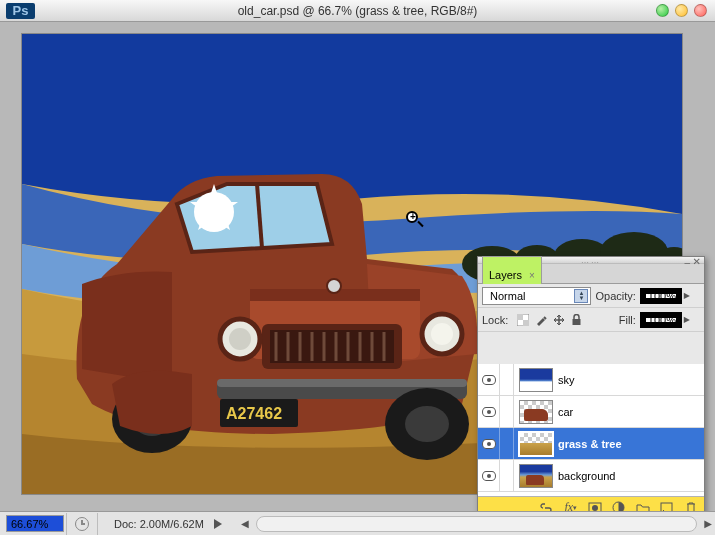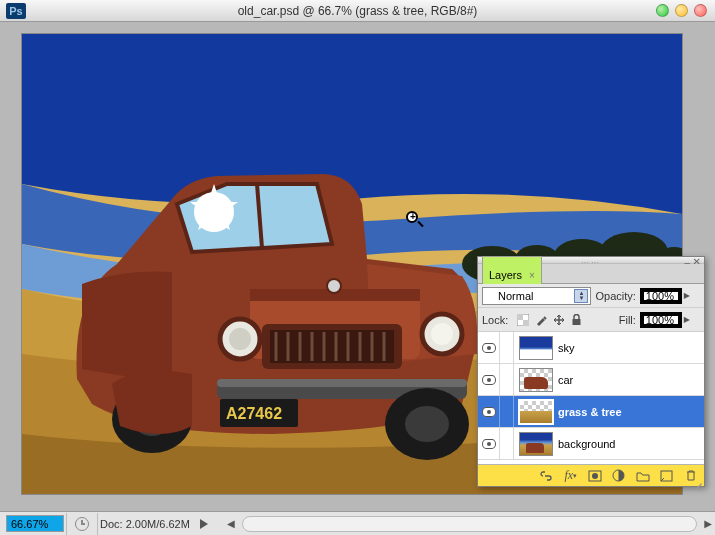--- a/index.html
+++ b/index.html
@@ -1,65 +1,65 @@
 <!DOCTYPE html>
 <html><head>
 <meta charset="utf-8">
 <style>
 * { box-sizing: border-box; margin: 0; padding: 0; font-family: "Lucida Grande", Arial, sans-serif; }
 body { background: #fff; width: 715px; height: 535px; overflow: hidden; position: relative; }
 
 .titlebar { height: 22px; background: linear-gradient(#f7f7f7,#d8d8d8); border-bottom: 1px solid #999; display: flex; align-items: center; position: relative; }
-.titlebar .app-icon { width: 20px; height: 16px; margin-left: 6px; background: #0a3d6e; border-radius: 2px; display: flex; align-items: center; justify-content: center; color: #9ec5e6; font-size: 11px; font-weight: bold; }
+.titlebar .app-icon { width: 29px; height: 16px; margin-left: 6px; background: #0a3d6e; border-radius: 2px; display: flex; align-items: center; justify-content: center; color: #9ec5e6; font-size: 13px; font-weight: bold; }
 .titlebar .title { position: absolute; left: 0; right: 0; text-align: center; font-size: 12px; color: #333; pointer-events: none; }
 .traffic { position: absolute; right: 8px; display: flex; gap: 6px; }
 .tl-btn { width: 13px; height: 13px; border-radius: 50%; border: 1px solid rgba(0,0,0,.25); }
 .tl-green { background: radial-gradient(circle at 35% 35%, #b6f0a6, #28c840); }
 .tl-yellow { background: radial-gradient(circle at 35% 35%, #ffe9a6, #ffbd2e); }
 .tl-red { background: radial-gradient(circle at 35% 35%, #ffc2bd, #ff5f57); }
 
 .canvas-area { position: absolute; top: 22px; left: 0; right: 0; bottom: 24px; background: #b8b8b8; }
 .artwork { position: absolute; left: 22px; top: 12px; width: 660px; height: 460px; background: #d946ef; box-shadow: 0 0 0 1px #888; overflow: hidden; }
 .zoom-cursor { position: absolute; left: 406px; top: 189px; width: 18px; height: 18px; pointer-events: none; }
 .zoom-cursor .mag { width: 12px; height: 12px; border: 2px solid #000; border-radius: 50%; background: #fff; position: relative; }
 .zoom-cursor .mag::after { content:"+"; position:absolute; left:2px; top:-2px; font-size:10px; font-weight:bold; color:#000; }
 .zoom-cursor .handle { position:absolute; width:7px; height:2px; background:#000; transform: rotate(45deg); left:11px; top:12px; }
 
 .statusbar { position: absolute; left:0; right:0; bottom:0; height:24px; background:#e4e4e4; border-top:1px solid #999; display:flex; align-items:center; font-size:11px; color:#333; }
-.zoom-field { width:58px; height:17px; margin-left:6px; background:#0ea5e9; border:1px solid #9a9a9a; padding:1px 4px; font-size:11px; }
+.zoom-field { width:58px; height:17px; margin-left:6px; background:#1d4ed8; border:1px solid #9a9a9a; padding:1px 4px; font-size:11px; }
 .status-div { width:1px; height:22px; background:#bdbdbd; margin:0 2px; }
 .status-icon { width:14px; height:14px; border:1px solid #888; border-radius:50%; margin:0 6px; position:relative; }
 .status-icon::before { content:""; position:absolute; left:5px; top:2px; width:2px; height:4px; background:#888; }
 .status-icon::after { content:""; position:absolute; left:5px; top:5px; width:4px; height:2px; background:#888; }
-.doc-info { }
+.doc-info { margin-left: 14px; }
 .play-btn { width:12px; height:12px; margin-left:8px; display:flex; align-items:center; justify-content:center; }
 .play-btn svg { display:block; }
 .scroll-area { flex:1; height:16px; margin:0 4px; background:#f1f1f1; border:1px solid #bbb; border-radius:8px; position:relative; }
 .scroll-arrow { width:14px; height:14px; display:flex; align-items:center; justify-content:center; color:#555; font-size:10px; }
 
 
 .layers-panel { position:absolute; right:10px; top:234px; width:228px; background:#e8e8e8; border:1px solid #7f7f7f; box-shadow: 2px 2px 6px rgba(0,0,0,.35); font-size:11px; }
 .panel-grip { height:7px; background:linear-gradient(#f4f4f4,#d4d4d4); border-bottom:1px solid #bcbcbc; position:relative; }
 .panel-grip .dots { position:absolute; left:50%; transform:translateX(-50%); top:1px; letter-spacing:2px; color:#999; font-size:8px; }
 .panel-grip .mini { position:absolute; right:14px; top:0; font-size:10px; color:#666; }
 .panel-grip .close { position:absolute; right:3px; top:-1px; font-size:10px; color:#666; }
 .panel-tab { height:20px; display:flex; align-items:flex-end; background:#d6d6d6; border-bottom:1px solid #9c9c9c; padding-left:4px; }
 .panel-tab .tab { background:#bef264; border:1px solid #9c9c9c; border-bottom:none; padding:12px 6px 3px; font-size:11px; position:relative; top:1px; }
 .panel-tab .tab .tx { display:inline-block; }
 .panel-tab .tab .x { margin-left:4px; color:#777; font-size:10px; }
 .panel-row { height:24px; display:flex; align-items:center; padding:0 4px; background:#e8e8e8; border-bottom:1px solid #cfcfcf; gap:4px; }
-.blend-select { flex:1; height:18px; background:#fff; border:1px solid #8c8c8c; display:flex; align-items:center; padding:0 15px; position:relative; }
+.blend-select { flex:1; height:18px; background:#fff; border:1px solid #8c8c8c; display:flex; align-items:center; padding:0 7px; position:relative; }
 .blend-select .chev { position:absolute; right:2px; top:1px; width:14px; height:14px; background:#c7d6ea; border:1px solid #6a88b8; display:flex; flex-direction:column; align-items:center; justify-content:center; font-size:6px; color:#345; line-height:5px; }
 .label-sm { color:#333; }
-.pct-field { width:42px; height:16px; background:#fff; border:4px solid #000000; display:flex; align-items:center; padding:0 2px; position:relative; }
+.pct-field { width:42px; height:16px; background:#fff; border:6px solid #000000; display:flex; align-items:center; padding:0 2px; position:relative; }
 .pct-wrap { display:flex; align-items:center; gap:2px; margin-right:10px; }
 .lock-icons { display:flex; gap:5px; margin-left:4px; align-items:center; }
 .lock-icons span { width:13px; height:13px; display:flex; align-items:center; justify-content:center; color:#555; }
 
-.layer-list { background:#fff; }
+.layer-list { background:#fff;margin-top:32px; }
 .layer { display:flex; align-items:center; height:32px; border-bottom:1px solid #d8d8d8; }
 .layer.selected { background:#3875d7; color:#fff; }
 .vis-col { width:22px; height:100%; display:flex; align-items:center; justify-content:center; border-right:1px solid #d8d8d8; }
 .layer.selected .vis-col { border-right-color: rgba(255,255,255,.35); }
 .eye { width:14px; height:10px; border:1px solid #555; border-radius:60% / 100%; position:relative; background:#fff; }
 .eye::after { content:""; position:absolute; left:4px; top:2px; width:4px; height:4px; background:#555; border-radius:50%; }
 .link-col { width:14px; height:100%; border-right:1px solid #d8d8d8; }
 .layer.selected .link-col { border-right-color: rgba(255,255,255,.35); }
 .thumb { width:34px; height:24px; margin:0 5px; border:1px solid #888; background:#fff; position:relative; overflow:hidden; flex-shrink:0; }
 .layer.selected .thumb { border-color:#fff; box-shadow:0 0 0 1px #fff; }

